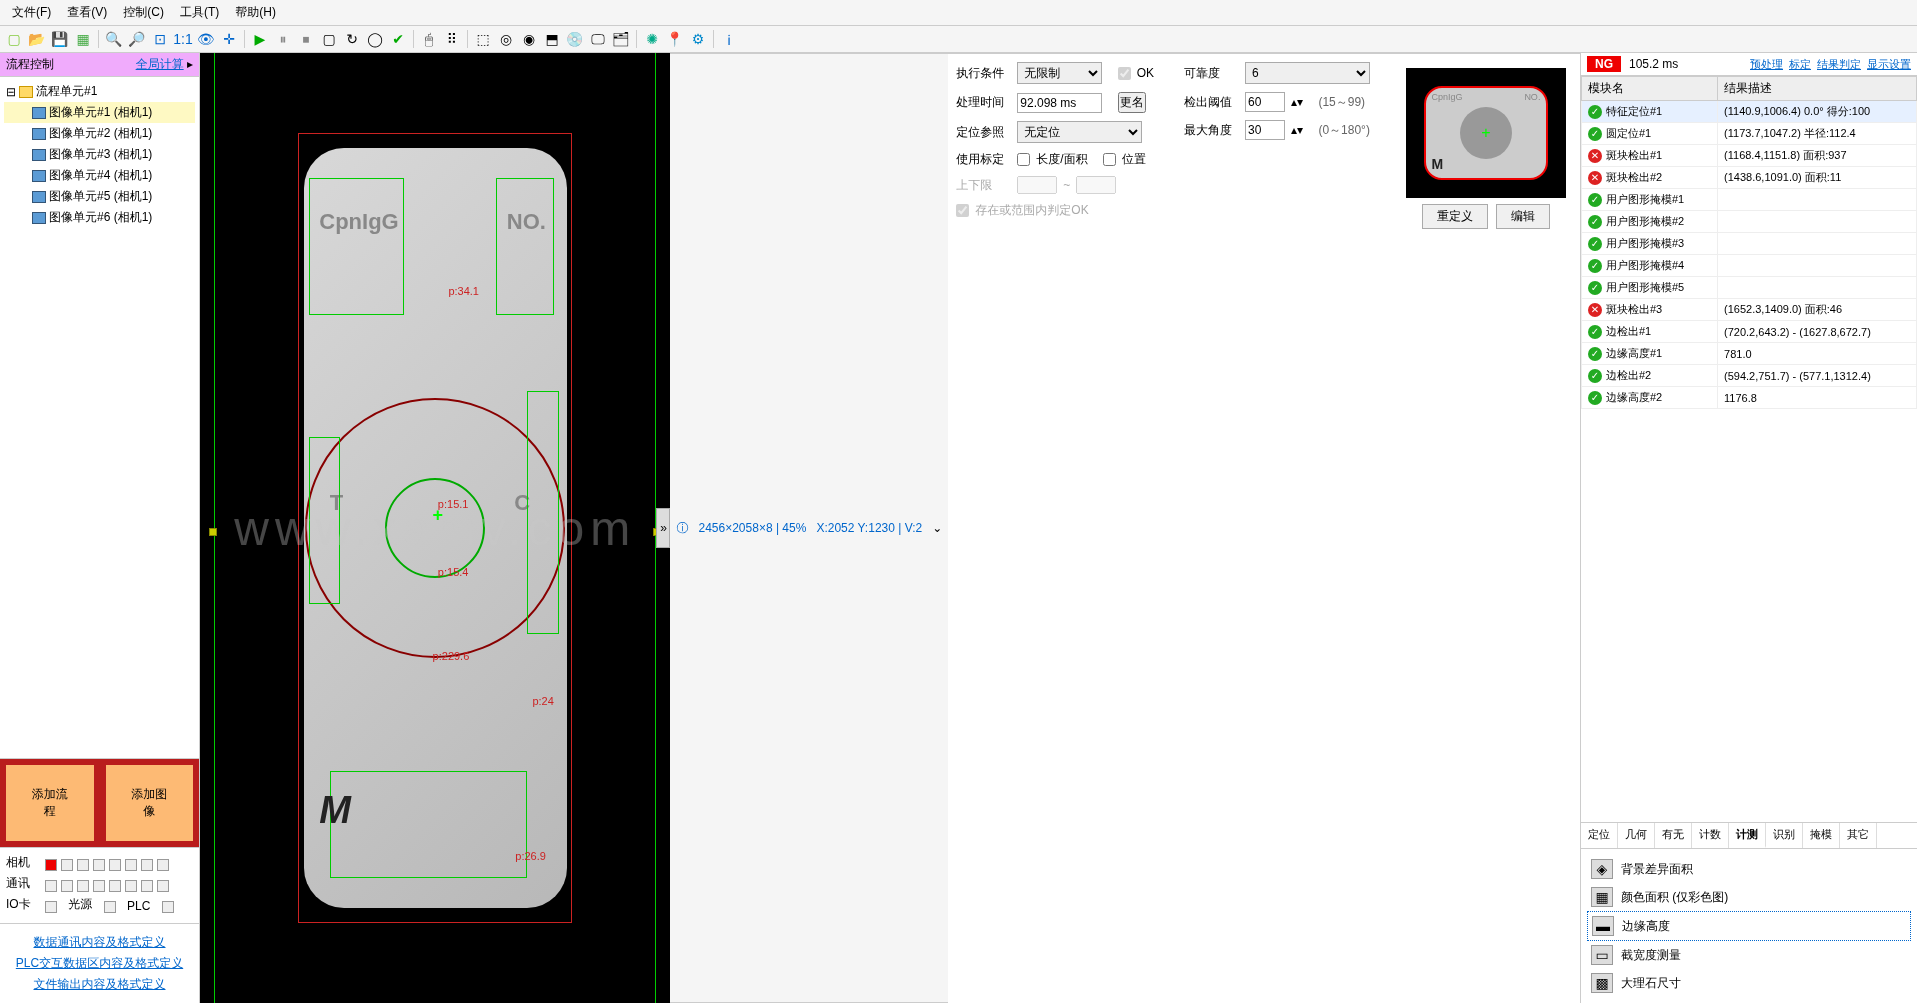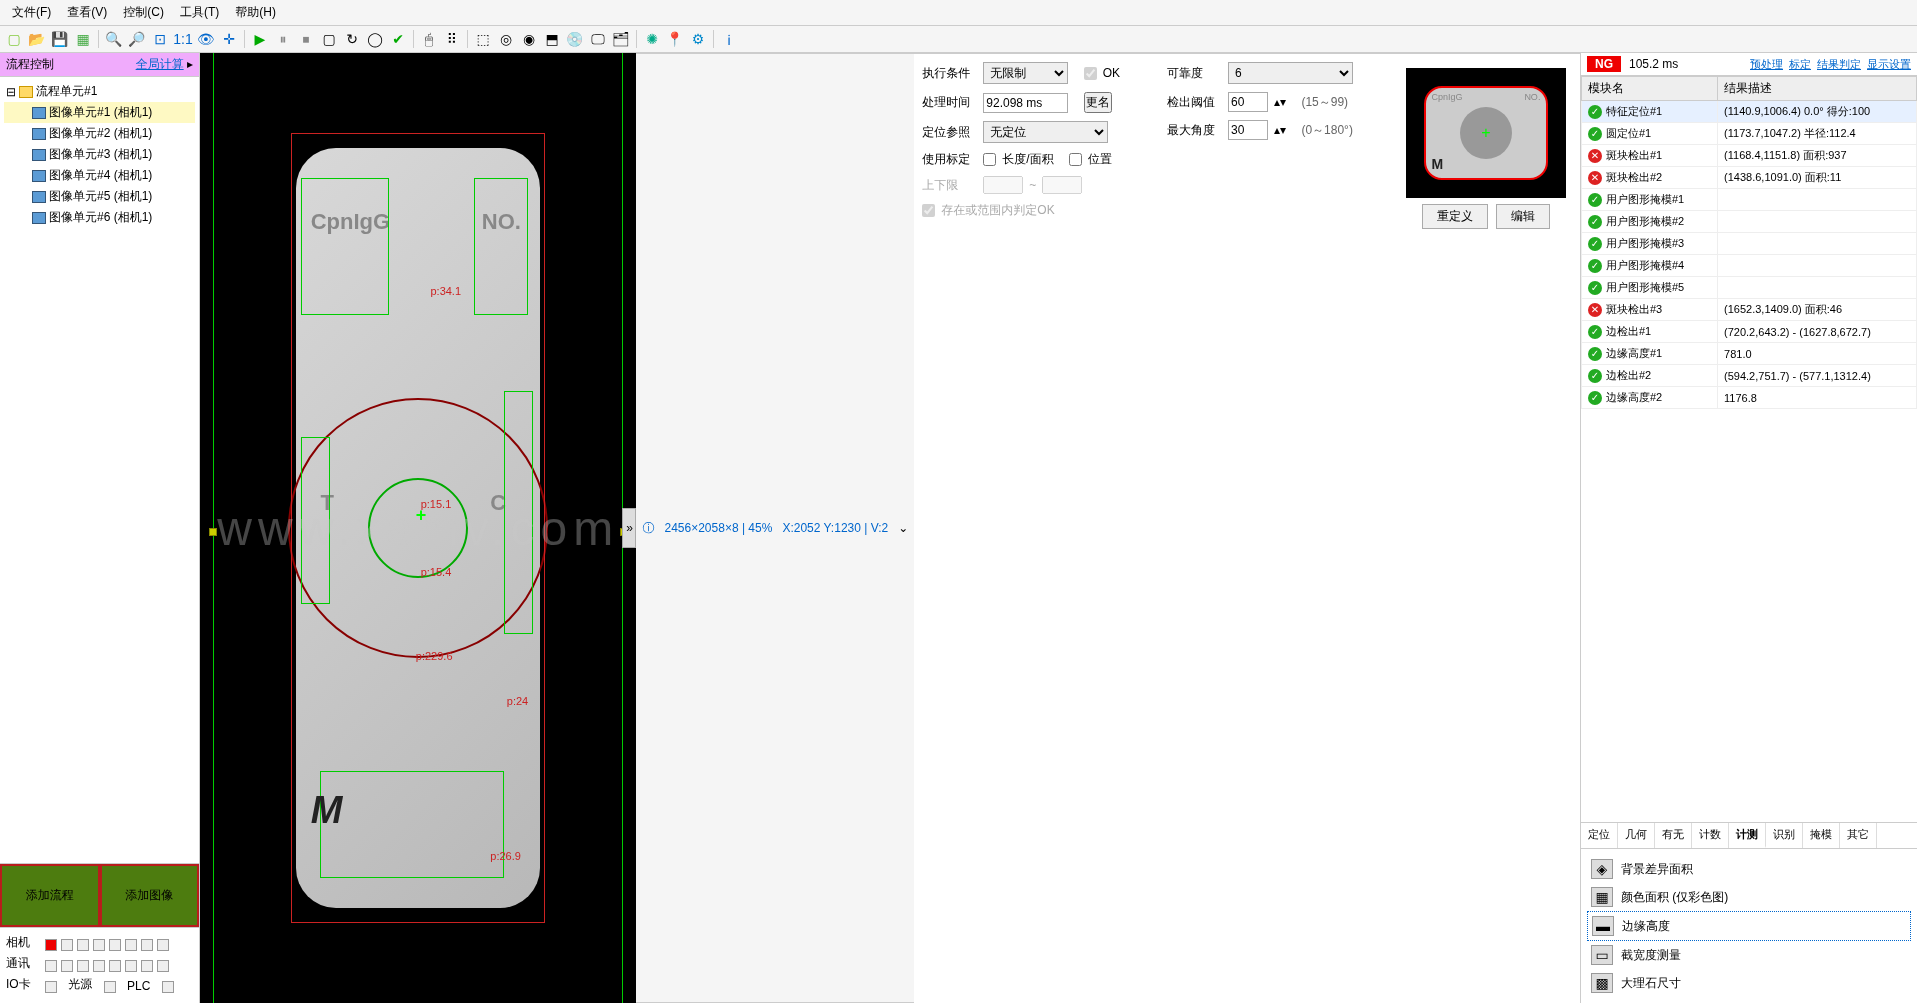--- a/index.html
+++ b/index.html
@@ -14,21 +14,21 @@
 .left{width:200px;display:flex;flex-direction:column;border-right:1px solid #ccc;background:#fff}
 .panel-hdr{background:#f0abfc;border-bottom:1px solid #ccc;padding:3px 6px;display:flex;justify-content:space-between;align-items:center}
 .panel-hdr a{color:#06c;text-decoration:underline;cursor:pointer}
 .tree{flex:1;padding:4px;overflow:auto}
 .tree-root{display:flex;align-items:center;gap:3px;padding:2px}
 .tree-item{display:flex;align-items:center;gap:3px;padding:2px 2px 2px 28px;cursor:pointer}
 .tree-item.sel{background:#fef9c3}
 .tree-ico{width:14px;height:12px;background:#5b9bd5;border:1px solid #357}
 .folder-ico{width:14px;height:12px;background:#ffd966;border:1px solid #c90}
 .left-btns{display:flex;border-top:1px solid #ccc}
-.left-btns button{flex:1;padding:21px;border:2px solid #b91c1c;background:#4d7c0f;cursor:pointer}
+.left-btns button{flex:1;padding:21px;border:6px solid #b91c1c;background:#fdba74;cursor:pointer}
 .left-status{padding:6px;border-top:1px solid #ccc}
 .status-row{display:flex;align-items:flex-end;gap:4px;margin-bottom:4px}
 .status-row .lbl{width:35px}
 .box{width:12px;height:12px;border:1px solid #999;background:#eee}
 .box.red{background:#e00}
 .left-links{padding:6px;text-align:center;border-top:1px solid #ccc}
 .left-links a{color:#06c;text-decoration:underline;display:block;margin:4px 0;cursor:pointer}
 .center{flex:1;display:flex;flex-direction:row;background:#fff}
 .viewer{flex:1;background:#000;position:relative;overflow:hidden;display:flex;align-items:center;justify-content:center}
 .part{width:56%;height:80%;background:linear-gradient(135deg,#d8d8d8,#b8b8b8);border-radius:40px;position:relative;display:flex;align-items:center;justify-content:center}
@@ -41,21 +41,21 @@
 .plabel{position:absolute;color:#c22;font-size:11px}
 .wm{position:absolute;color:rgba(200,200,200,0.35);font-size:48px;font-weight:normal;letter-spacing:6px}
 .sig{position:absolute;left:6%;bottom:10%;color:#222;font-size:38px;font-weight:bold;font-style:italic}
 .vline{position:absolute;top:0;bottom:0;width:1px;background:#0c0}
 .hmark{position:absolute;width:8px;height:8px;background:#cc0;border:1px solid #880}
 .statusbar{display:flex;align-items:center;border-top:1px solid #ccc;border-bottom:1px solid #ccc;background:#f5f5f5;padding:3px 6px;gap:10px}
 .statusbar .info{color:#06c}
 .statusbar .coords{margin-left:auto;color:#06c}
 .statusbar button{padding:3px 10px;border:1px solid #aaa;background:#f0f0f0;cursor:pointer}
 .bottom{display:flex;border-top:1px solid #ccc;background:#fff;min-height:180px}
-.params{flex:1;padding:8px;display:flex;gap:47px}
+.params{flex:1;padding:8px;display:flex;gap:30px}
 .pcol{display:flex;flex-direction:column;gap:8px}
 .prow{display:flex;align-items:center;gap:6px}
 .prow .pl{width:55px}
 .prow input[type=text],.prow select{width:85px;padding:2px;border:1px solid #aaa}
 .prow input.sm{width:40px}
 .hint{color:#666}
 .thumb-area{display:flex;flex-direction:column;align-items:center;gap:6px;padding:6px}
 .thumb{width:160px;height:130px;background:#000;position:relative;display:flex;align-items:center;justify-content:center}
 .thumb-part{width:78%;height:72%;background:#ccc;border:2px solid #e00;border-radius:18px;position:relative}
 .thumb-circ{position:absolute;width:52px;height:52px;background:#999;border-radius:50%;left:50%;top:50%;transform:translate(-50%,-50%)}
@@ -196,20 +196,25 @@
             <span class="box"></span>
             <span class="box"></span>
             <span class="box"></span>
             <span class="box"></span>
             <span class="box"></span>
             <span class="box"></span>
             <span class="box"></span>
           </div>
         <div class="status-row"><span class="lbl">IO卡</span><span class="box"></span>&nbsp;<span>光源</span>&nbsp;<span class="box"></span>&nbsp;<span>PLC</span>&nbsp;<span class="box"></span></div>
       </div>
+      <div class="left-links" id="left-links">
+          <a>数据通讯内容及格式定义</a>
+          <a>PLC交互数据区内容及格式定义</a>
+          <a>文件输出内容及格式定义</a>
+        </div>
     </div>
 
     <div class="center">
       <div class="viewer">
         <div class="vline" style="left:3%"></div>
           <div class="vline" style="right:3%"></div>
         <div class="hmark" style="left:2%;top:50%"></div>
           <div class="hmark" style="right:2%;top:50%"></div>
         <div class="part">
           <span class="part-text" style="left:6%;top:8%">CpnIgG</span>

